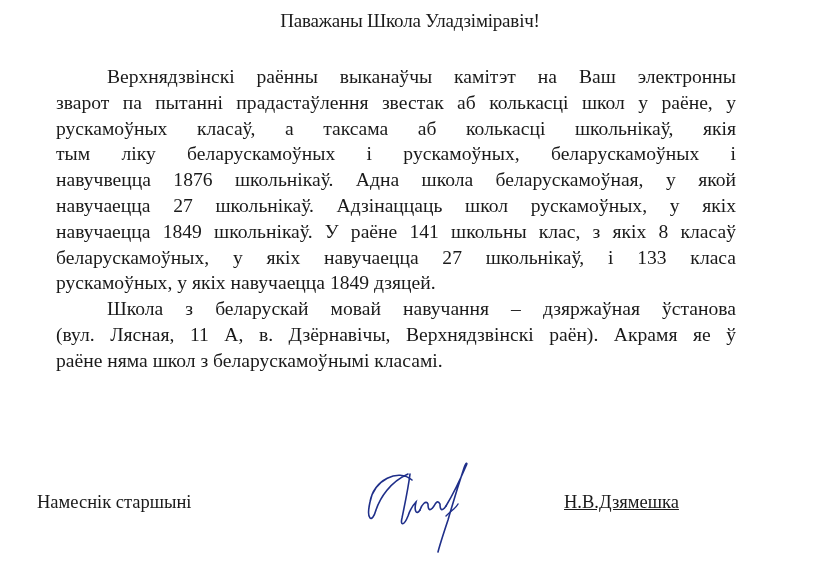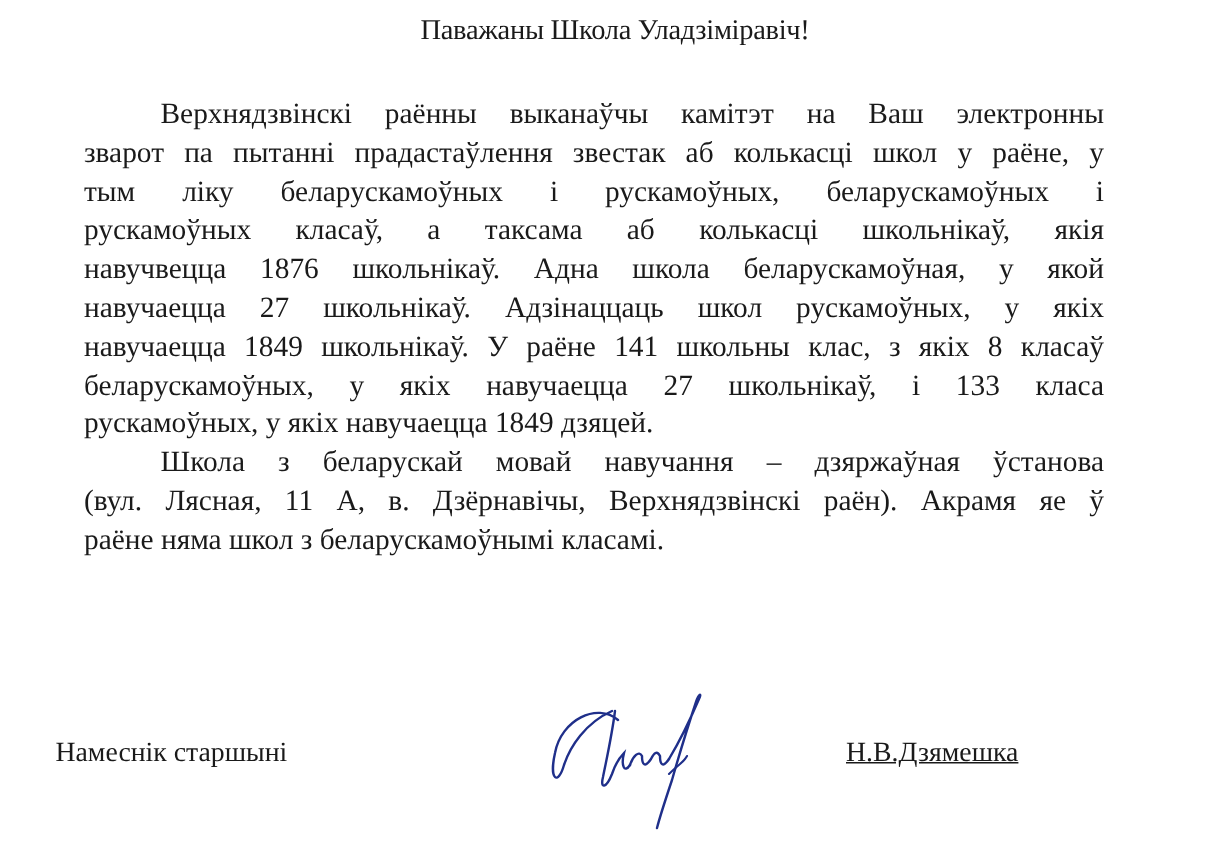--- a/index.html
+++ b/index.html
@@ -84,22 +84,22 @@
 
 <div class="page">
 
   <div class="greeting">Паважаны Школа Уладзіміравіч!</div>
 
   <div class="body-text">
 
     <div class="para-block">
       <span class="line first">Верхнядзвінскі раённы выканаўчы камітэт на Ваш электронны</span>
       <span class="line">зварот па пытанні прадастаўлення звестак аб колькасці школ у раёне, у</span>
+      <span class="line">рускамоўных класаў, а таксама аб колькасці школьнікаў, якія</span>
       <span class="line">тым ліку беларускамоўных і рускамоўных, беларускамоўных і</span>
-      <span class="line">рускамоўных класаў, а таксама аб колькасці школьнікаў, якія</span>
     </div>
 
     <div class="para-block">
       <span class="line">навучвецца 1876 школьнікаў. Адна школа  беларускамоўная, у якой</span>
       <span class="line">навучаецца 27 школьнікаў. Адзінаццаць школ рускамоўных, у якіх</span>
       <span class="line">навучаецца 1849 школьнікаў. У раёне 141 школьны клас, з якіх 8 класаў</span>
       <span class="line">беларускамоўных, у якіх навучаецца 27 школьнікаў, і 133 класа</span>
       <span class="line last">рускамоўных, у якіх навучаецца 1849 дзяцей.</span>
     </div>
 

